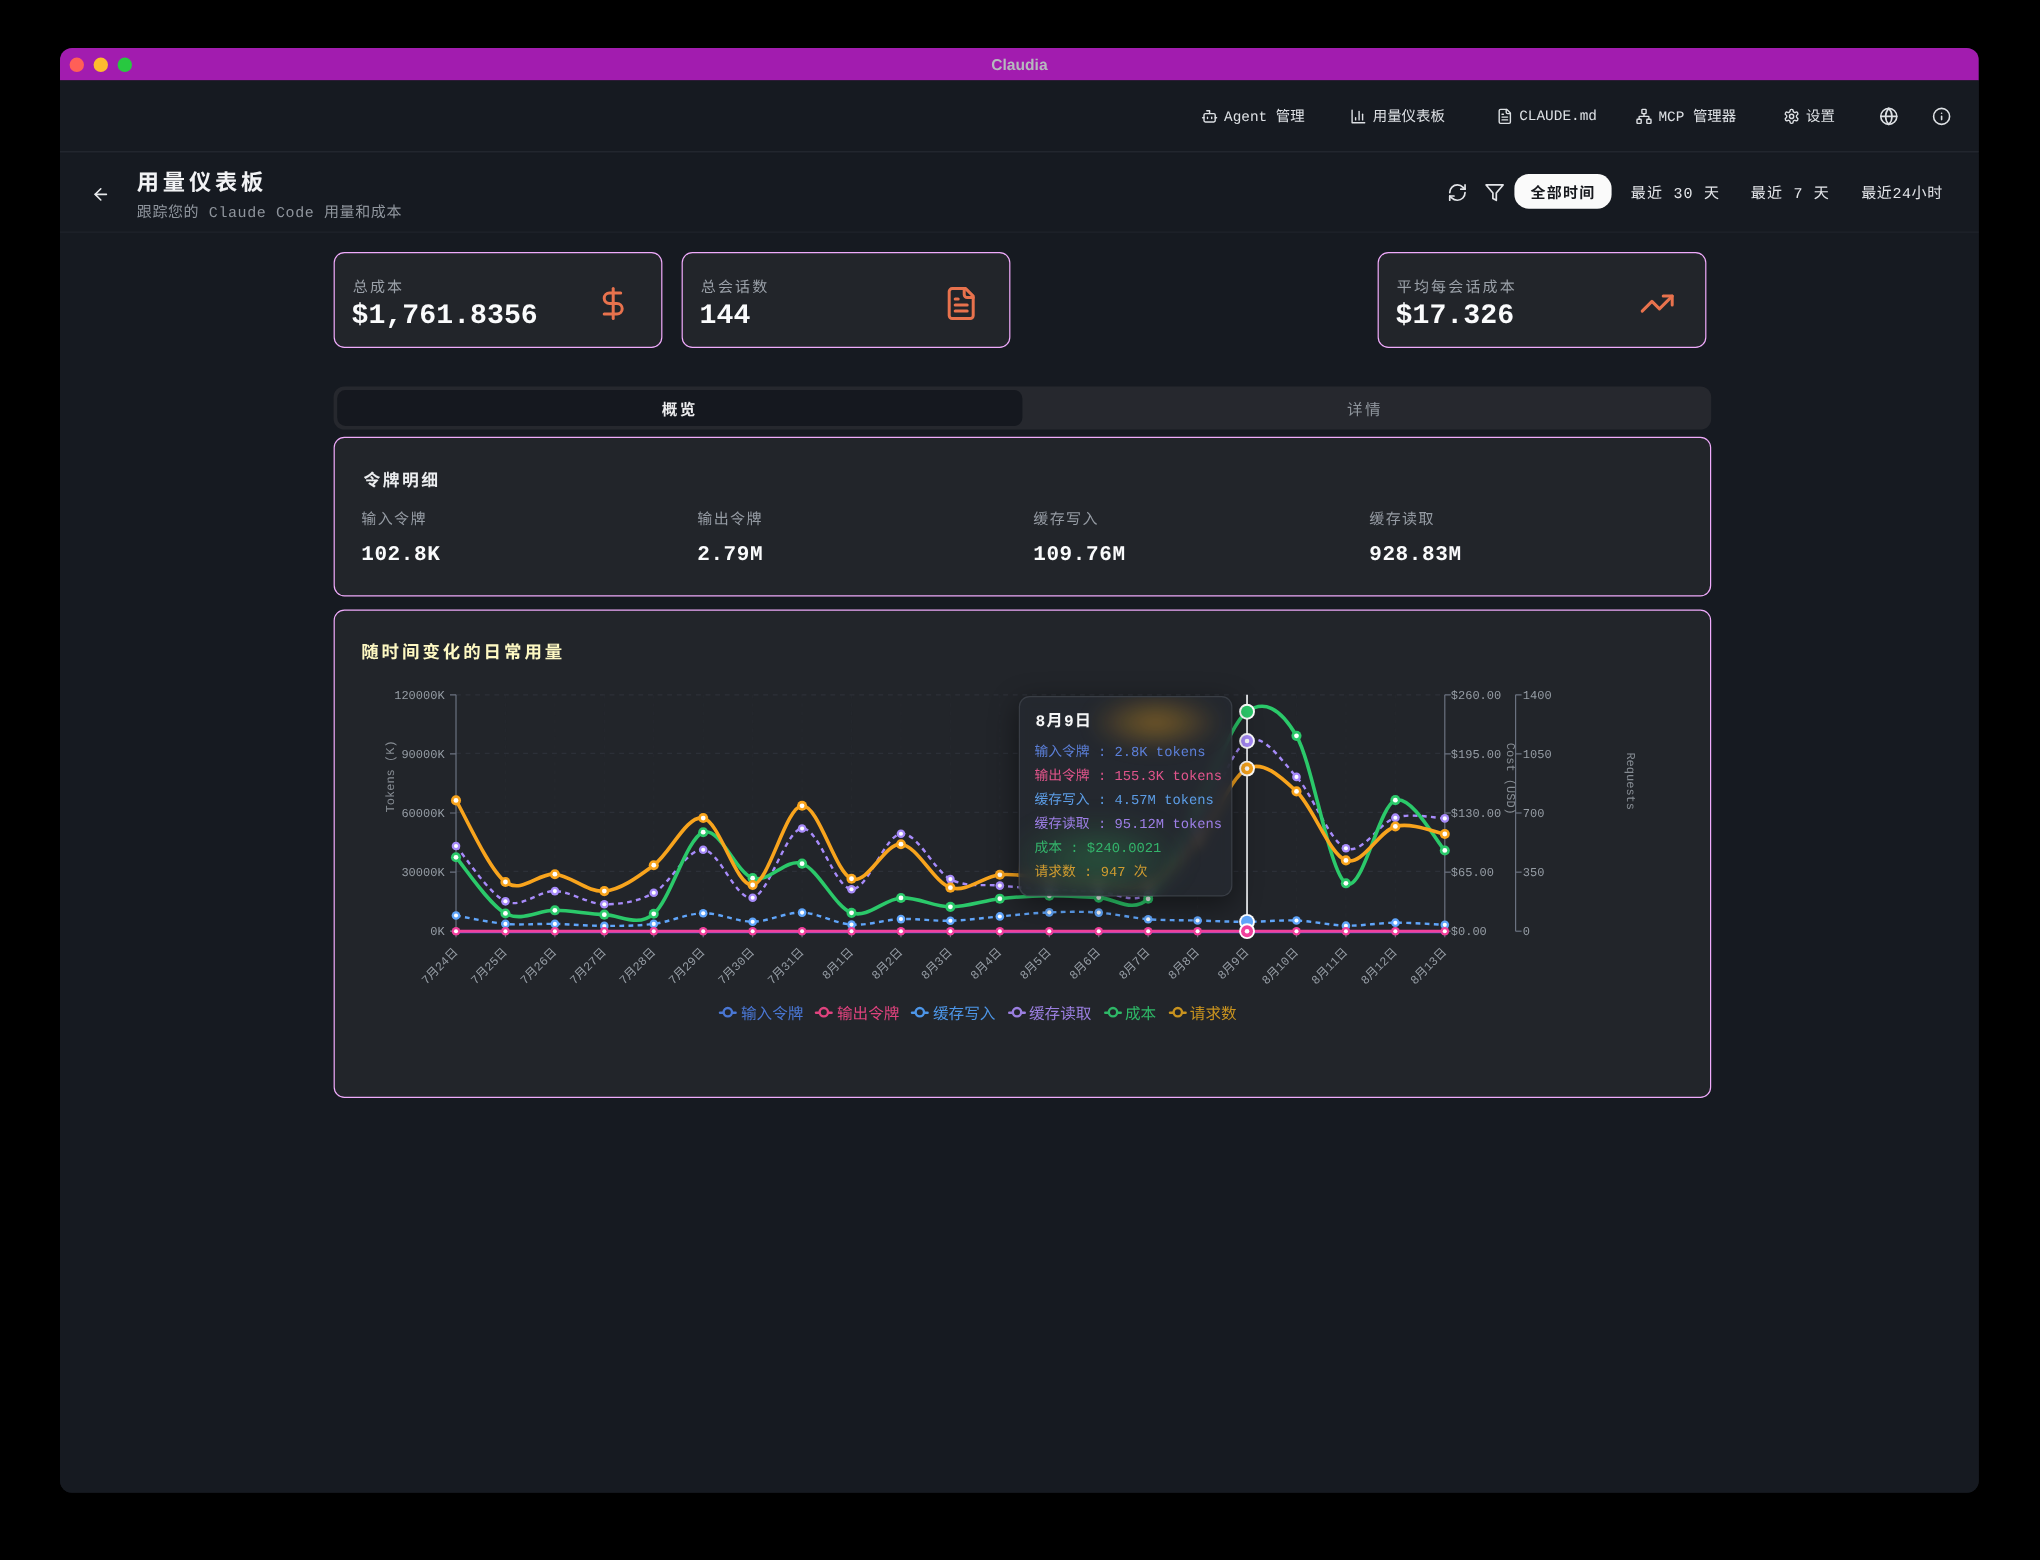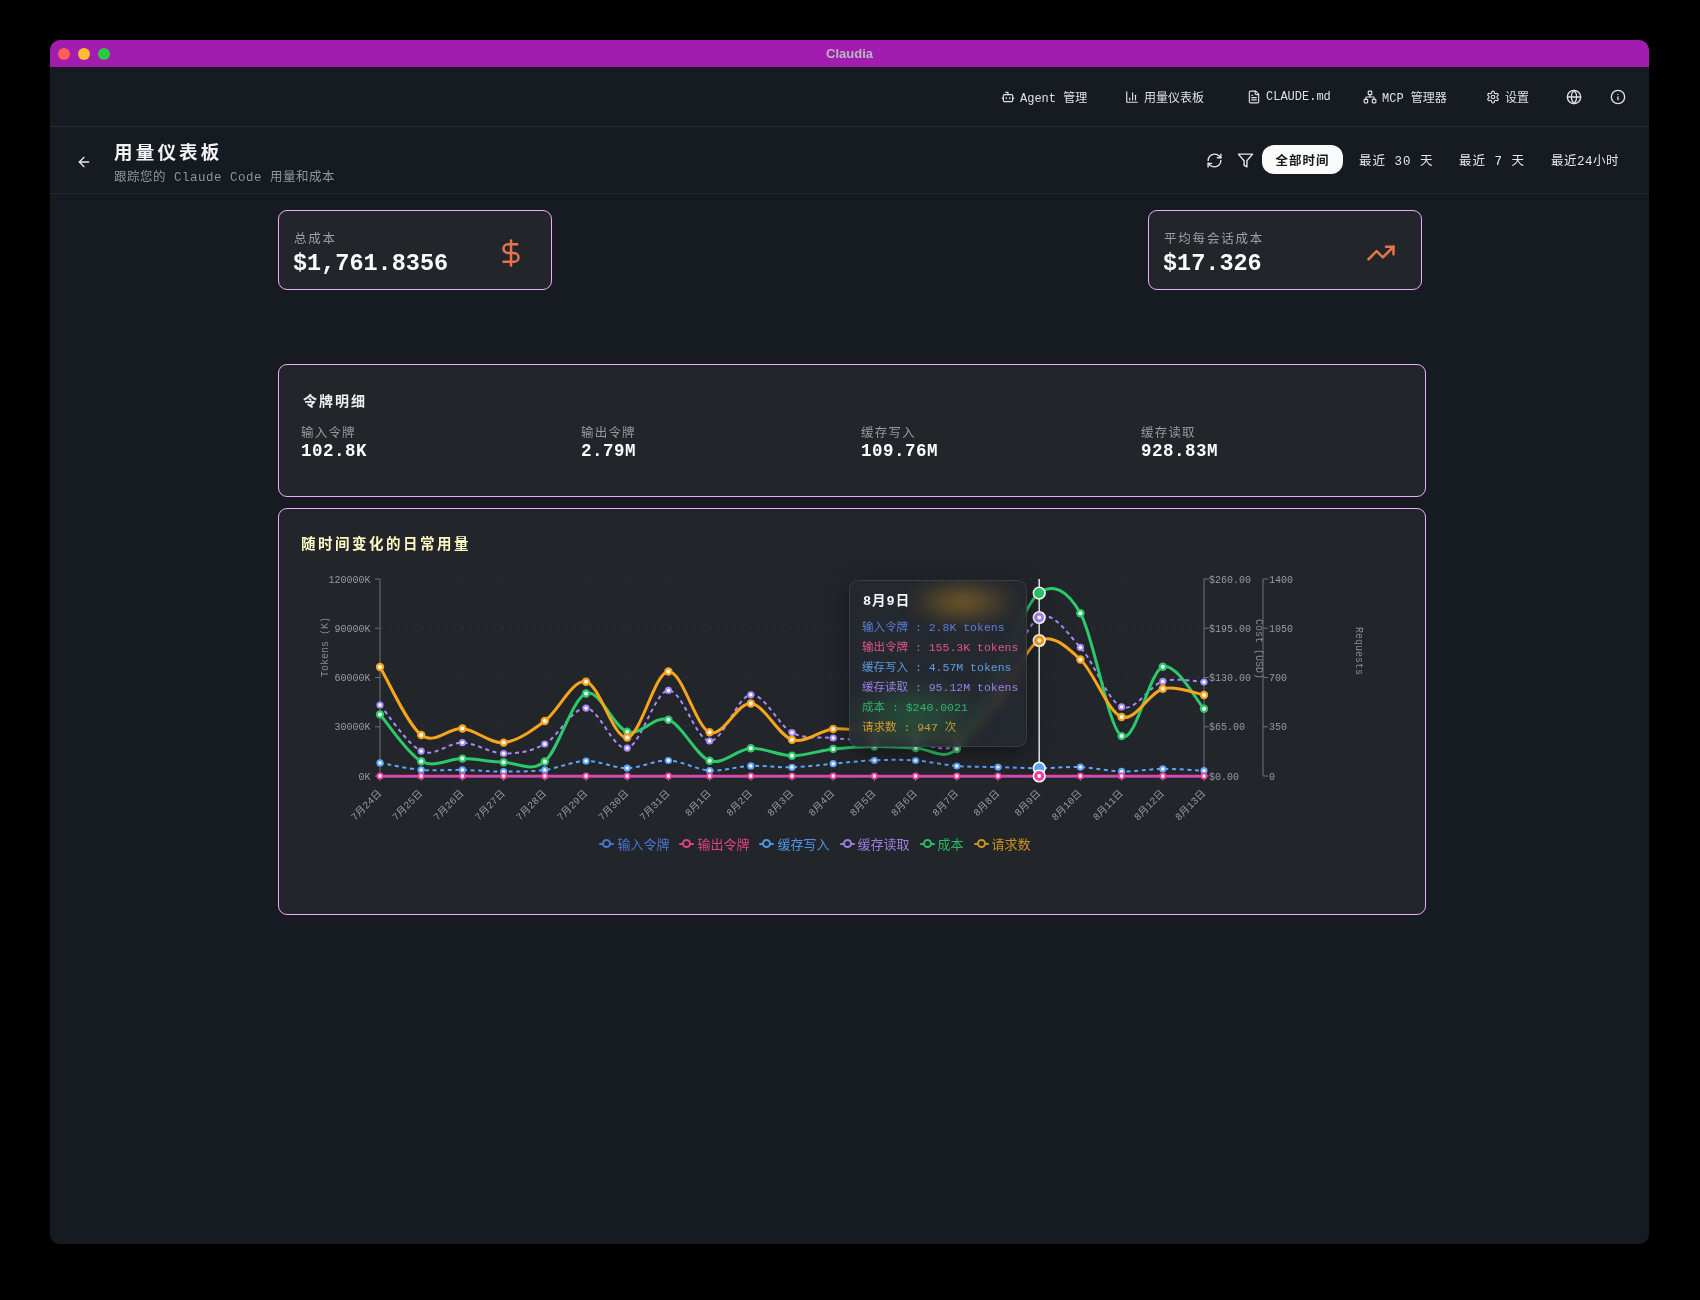--- a/index.html
+++ b/index.html
@@ -25,21 +25,21 @@
 .statval{position:absolute;left:14px;top:39px;font-size:23.5px;font-weight:bold;color:#fafbfc}
 .staticon{position:absolute;right:25px;top:50%;margin-top:-12px;color:#e8724d}
 .tabs{position:absolute;left:228px;top:128px;width:1148px;height:36px;background:#26282e;border-radius:9px;padding:3px;display:flex}
 .tab{flex:1;border-radius:7px;display:flex;align-items:center;justify-content:center;font-size:13px;letter-spacing:2px}
 .tab.on{background:#15181f;color:#ededef;font-weight:bold}
 .tab.off{color:#8f959d}
 .tokcard{position:absolute;left:228px;top:170px;width:1148px;height:133px}
 .tokhead{position:absolute;left:24px;top:25px;font-size:14px;font-weight:bold;color:#eceef0;letter-spacing:2px;font-family:"Liberation Sans","Noto Sans CJK SC",sans-serif}
 .tokcol{position:absolute;top:57px;width:270px}
 .toklabel{font-size:12.5px;color:#959ba3;letter-spacing:1.2px}
-.tokval{margin-top:0;font-size:17.5px;font-weight:bold;color:#fafbfc;letter-spacing:.5px}
+.tokval{margin-top:12px;font-size:17.5px;font-weight:bold;color:#fafbfc;letter-spacing:.5px}
 .chartcard{position:absolute;left:228px;top:314px;width:1148px;height:407px}
 .charthead{position:absolute;left:22px;top:23px;font-size:14.5px;font-weight:bold;color:#fef9c3;letter-spacing:2.5px;font-family:"Liberation Sans","Noto Sans CJK SC",sans-serif}
 .chsvg text{font-family:"Liberation Mono","Noto Sans Mono CJK SC",monospace}
 .legend{position:absolute;left:-37px;top:325px;width:100%;display:flex;justify-content:center;gap:10px;font-size:13px}
 .litem{display:flex;align-items:center;gap:3px;letter-spacing:0}
 .lic{position:relative;width:15px;height:10px}
 .lic .ln{position:absolute;left:0;top:4px;width:15px;height:2.5px;border-radius:2px}
 .lic .cr{position:absolute;left:3px;top:0.75px;width:9px;height:9px;border-radius:50%;background:#22252a;border:2px solid}
 .tooltip{position:absolute;left:570px;top:71px;width:178px;height:167px;background:rgba(37,41,48,.86);backdrop-filter:blur(5px);border:1px solid rgba(120,126,138,.25);border-radius:9px;box-shadow:0 6px 24px rgba(0,0,0,.45);overflow:hidden}
 .ttglow1{position:absolute;left:58px;top:-2px;width:110px;height:46px;background:radial-gradient(closest-side,rgba(214,150,28,.5),rgba(214,150,28,0));filter:blur(8px)}
@@ -149,29 +149,46 @@
     <div class="card" style="left:228px;top:16px;width:274px;height:80px">
       <div class="statlabel">总成本</div>
       <div class="statval">$1,761.8356</div>
       <div class="staticon">
           <svg class="ic" width="30" height="30" viewBox="0 0 24 24" fill="none" stroke="currentColor" stroke-width="2" stroke-linecap="round" stroke-linejoin="round">
             <line x1="12" x2="12" y1="2" y2="22"></line>
             <path d="M17 5H9.5a3.5 3.5 0 0 0 0 7h5a3.5 3.5 0 0 1 0 7H6"></path>
           </svg>
         </div>
     </div>
+    <div class="card" style="left:518px;top:16px;width:274px;height:80px">
+      <div class="statlabel">总会话数</div>
+      <div class="statval">144</div>
+      <div class="staticon">
+          <svg class="ic" width="30" height="30" viewBox="0 0 24 24" fill="none" stroke="currentColor" stroke-width="2" stroke-linecap="round" stroke-linejoin="round">
+            <path d="M15 2H6a2 2 0 0 0-2 2v16a2 2 0 0 0 2 2h12a2 2 0 0 0 2-2V7Z"></path>
+            <path d="M14 2v4a2 2 0 0 0 2 2h4"></path>
+            <path d="M16 13H8"></path>
+            <path d="M16 17H8"></path>
+            <path d="M10 9H8"></path>
+          </svg>
+        </div>
+    </div>
     <div class="card" style="left:1098px;top:16px;width:274px;height:80px">
       <div class="statlabel">平均每会话成本</div>
       <div class="statval">$17.326</div>
       <div class="staticon">
           <svg class="ic" width="30" height="30" viewBox="0 0 24 24" fill="none" stroke="currentColor" stroke-width="2" stroke-linecap="round" stroke-linejoin="round">
             <polyline points="22 7 13.5 15.5 8.5 10.5 2 17"></polyline>
             <polyline points="16 7 22 7 22 13"></polyline>
           </svg>
         </div>
+    </div>
+    <div class="tabs">
+      <div class="tab on">概览</div>
+      <div class="tab off">详情</div>
     </div>
     <div class="card tokcard">
       <div class="tokhead">令牌明细</div>
       <div class="tokcol" style="left:22px">
           <div class="toklabel">输入令牌</div>
           <div class="tokval">102.8K</div>
         </div>
       <div class="tokcol" style="left:302px">
           <div class="toklabel">输出令牌</div>
           <div class="tokval">2.79M</div>

